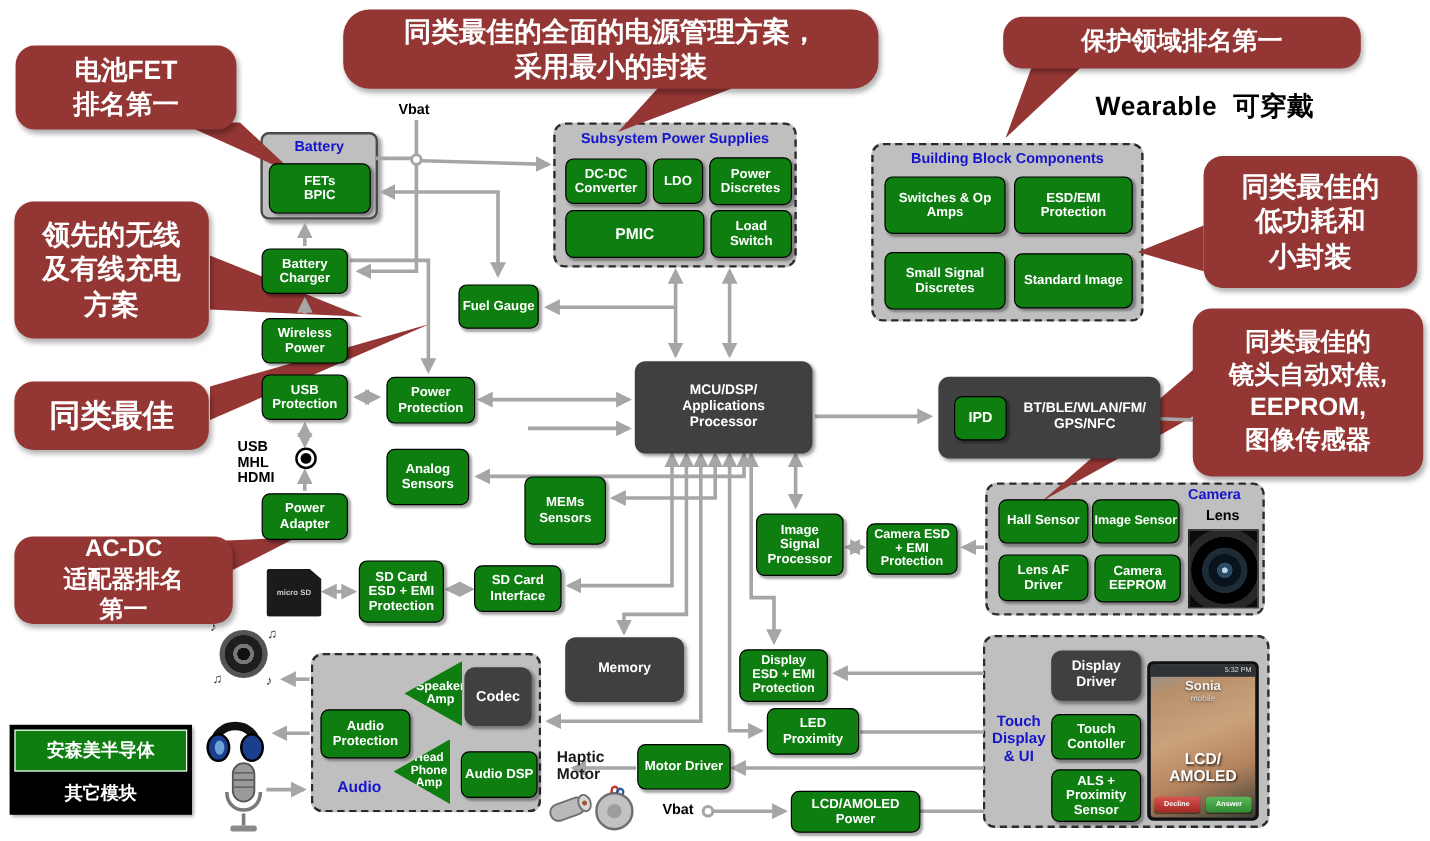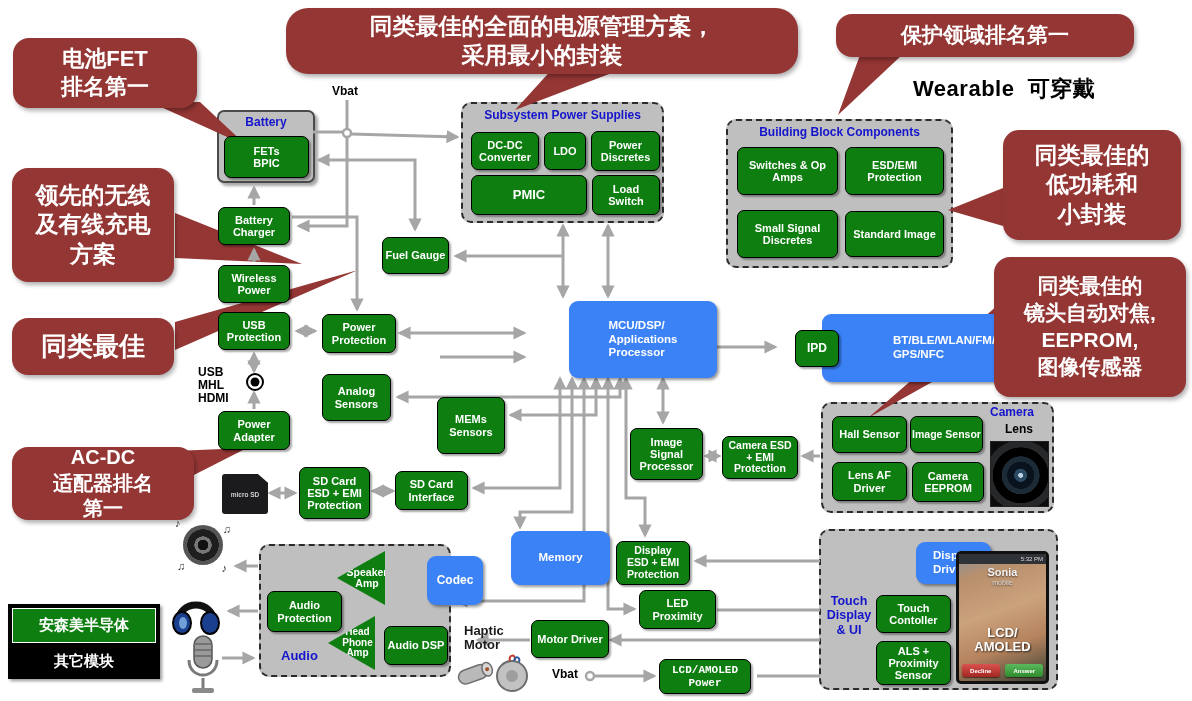--- a/index.html
+++ b/index.html
@@ -4,23 +4,23 @@
 <style>
   html,body{margin:0;padding:0;background:#fff;font-family:"Liberation Sans",sans-serif;}
   #canvas{position:relative;width:1192px;height:701px;background:#fff;overflow:hidden;}
   #canvas *{box-sizing:border-box;}
   .abs{position:absolute;}
   
   .gb{position:absolute;background:#0e7e10;border:1.6px solid #000;border-radius:7px;color:#fff;
       font-weight:bold;display:flex;align-items:center;justify-content:center;text-align:center;
       font-size:11px;line-height:1.12;white-space:pre-line;box-shadow:2px 2px 2px rgba(0,0,0,.35);z-index:3;}
   
-  .bb{position:absolute;background:#3b82f6;border-radius:9px;color:#fff;font-weight:bold;display:flex;
-      align-items:center;justify-content:center;font-size:11.5px;line-height:1.2;
-      white-space:pre-line;box-shadow:2px 2px 3px rgba(0,0,0,.4);z-index:3;margin-left:40px;}
+  .bb{position:absolute;background:#404040;border-radius:9px;color:#fff;font-weight:bold;display:flex;
+      align-items:center;justify-content:center;text-align:center;font-size:11.5px;line-height:1.2;
+      white-space:pre-line;box-shadow:2px 2px 3px rgba(0,0,0,.4);z-index:3;}
   
   .cont{position:absolute;background:#bfbfbf;border:2.4px dashed #2b2b2b;border-radius:10px;z-index:1;}
   .cont-title{position:absolute;color:#1414cc;font-weight:bold;font-size:12px;text-align:center;z-index:3;}
   
   .co{position:absolute;background:#943634;border-radius:16px;color:#fff;font-weight:bold;display:flex;
       align-items:center;justify-content:center;text-align:center;white-space:pre-line;line-height:1.28;
       z-index:4;box-shadow:2px 3px 4px rgba(0,0,0,.3);}
   .lab{position:absolute;color:#000;font-weight:bold;white-space:pre-line;z-index:3;line-height:1.1;}
   .bluelab{position:absolute;color:#1414cc;font-weight:bold;white-space:pre-line;z-index:3;line-height:1.15;}
   .tri{position:absolute;background:#0e7e10;clip-path:polygon(100% 0,100% 100%,0 50%);display:flex;
@@ -138,21 +138,21 @@
     <circle cx="347" cy="133" r="4" fill="#fff" stroke="#a6a6a6" stroke-width="2.5"></circle>
     <circle cx="590" cy="676" r="4" fill="#fff" stroke="#a6a6a6" stroke-width="2.5"></circle>
     <g>
       <circle cx="255" cy="382" r="8" fill="#fff" stroke="#000" stroke-width="2"></circle>
       <circle cx="255" cy="382" r="4.5" fill="#000"></circle>
     </g>
   </svg>
 
   <div class="co" style="left:13px;top:38px;width:184px;height:70px;font-size:22px;">电池FET
 排名第一</div>
-  <div class="co" style="left:286px;top:8px;width:512px;height:66px;font-size:23px;border-radius:22px;">同类最佳的全面的电源管理方案，
+  <div class="co" style="left:286px;top:8px;width:446px;height:66px;font-size:23px;border-radius:22px;">同类最佳的全面的电源管理方案，
 采用最小的封装</div>
   <div class="co" style="left:836px;top:14px;width:298px;height:43px;font-size:21px;">保护领域排名第一</div>
   <div class="co" style="left:12px;top:168px;width:162px;height:114px;font-size:23px;">领先的无线
 及有线充电
 方案</div>
   <div class="co" style="left:12px;top:318px;width:162px;height:57px;font-size:26px;">同类最佳</div>
   <div class="co" style="left:1003px;top:130px;width:178px;height:110px;font-size:23px;">同类最佳的
 低功耗和
 小封装</div>
   <div class="co" style="left:994px;top:257px;width:192px;height:140px;font-size:21px;">同类最佳的
@@ -256,21 +256,21 @@
 Phone
 Amp</div>
   <div class="gb" style="left:384px;top:626px;width:64px;height:39px;">Audio DSP</div>
 
   <div class="gb" style="left:616px;top:541px;width:74px;height:44px;font-size:10.5px;">Display
 ESD + EMI
 Protection</div>
   <div class="gb" style="left:639px;top:590px;width:77px;height:39px;">LED
 Proximity</div>
   <div class="gb" style="left:531px;top:620px;width:78px;height:38px;">Motor Driver</div>
-  <div class="gb" style="left:659px;top:659px;width:92px;height:35px;font-family:Liberation Mono, monospace;">LCD/AMOLED
+  <div class="gb" style="left:659px;top:659px;width:108px;height:35px;">LCD/AMOLED
 Power</div>
 
   <div class="cont" style="left:819px;top:529px;width:239px;height:161px;"></div>
   <div class="bluelab" style="left:822px;top:594px;width:54px;font-size:12.5px;text-align:center;">Touch
 Display
 &amp; UI</div>
   <div class="bb" style="left:876px;top:542px;width:75px;height:42px;">Display
 Driver</div>
   <div class="gb" style="left:876px;top:595px;width:75px;height:38px;">Touch
 Contoller</div>

